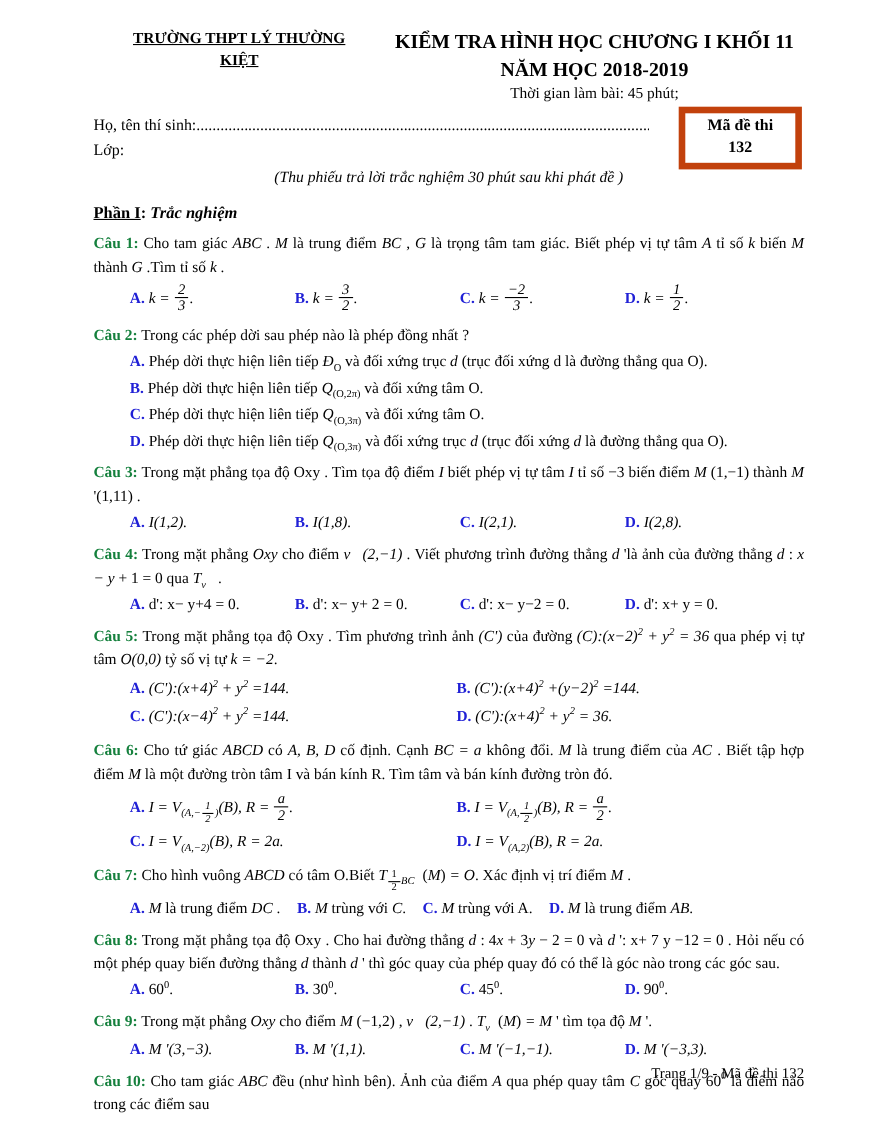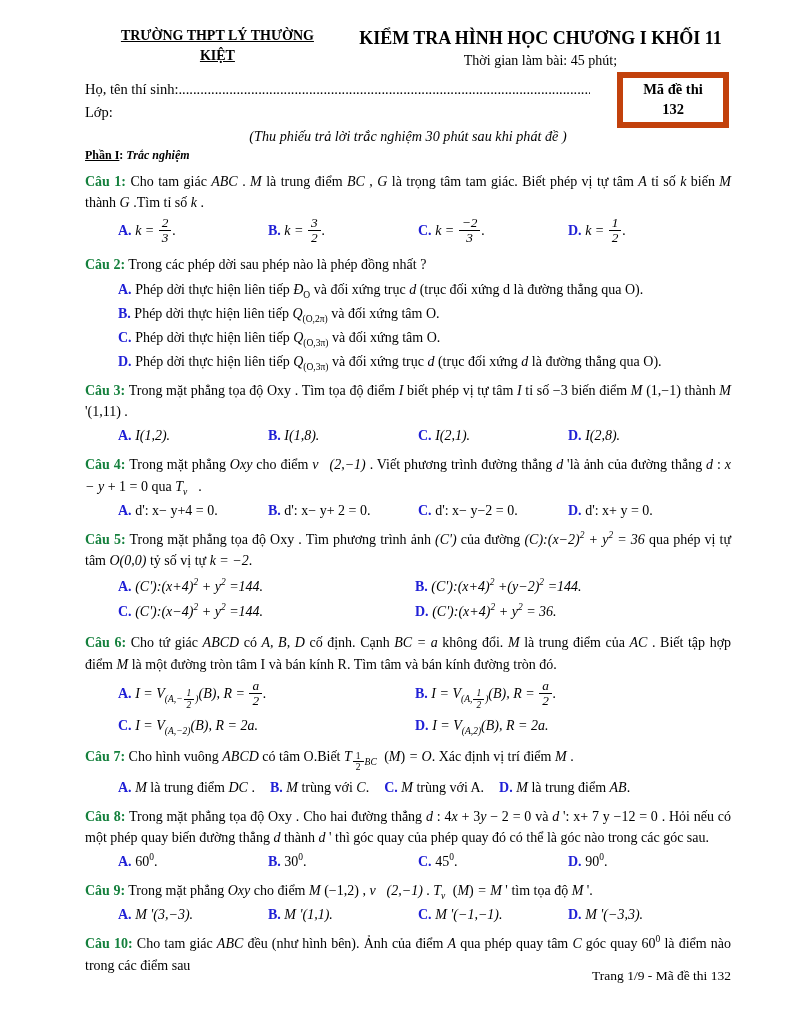--- a/index.html
+++ b/index.html
@@ -16,21 +16,21 @@
   .title{font-weight:bold;font-size:18px;line-height:1.4;}
   .time{font-size:14px;margin-top:2px;}
 
   
   .student{position:relative;margin-top:9px;min-height:48px;}
   .line{font-size:14.5px;line-height:1.55;}
   .dots{display:inline-block;max-width:505px;overflow:hidden;white-space:nowrap;vertical-align:bottom;}
   .code-box{position:absolute;right:2px;top:-6px;width:100px;border:6px solid #c2410c;
             text-align:center;font-weight:bold;font-size:14.5px;padding:2px 0 3px 0;line-height:1.35;}
   .note{text-align:center;font-style:italic;font-size:14.2px;margin-top:2px;}
-  .part{margin-top:3px;font-size:12px;}
+  .part{margin-top:16px;font-size:15px;}
   .part-label{font-weight:bold;text-decoration:underline;}
   .part-sep{font-weight:bold;}
   .part-title{font-weight:bold;font-style:italic;}
 
   
   .question{margin-top:8px;}
   .q-body{text-align:justify;line-height:1.52;}
   .q-label{color:#15803d;font-weight:bold;}
   .options{margin:3px 0 1px 0;padding-left:33px;}
   .options.cols4{display:flex;}
@@ -60,20 +60,21 @@
 
 <div class="page">
 
   <div class="header">
     <div class="h-left">
       <div class="school">TRƯỜNG THPT LÝ THƯỜNG</div>
       <div class="school">KIỆT</div>
     </div>
     <div class="h-right">
       <div class="title">KIỂM TRA HÌNH HỌC CHƯƠNG I KHỐI 11</div>
+      <div class="title">NĂM HỌC 2018-2019</div>
       <div class="time">Thời gian làm bài: 45 phút;</div>
     </div>
   </div>
 
   <div class="student">
     <div class="line">
       <span class="dots">Họ, tên thí sinh:..............................................................................................................................</span>
     </div>
     <div class="line">Lớp:</div>
     <div class="code-box">

